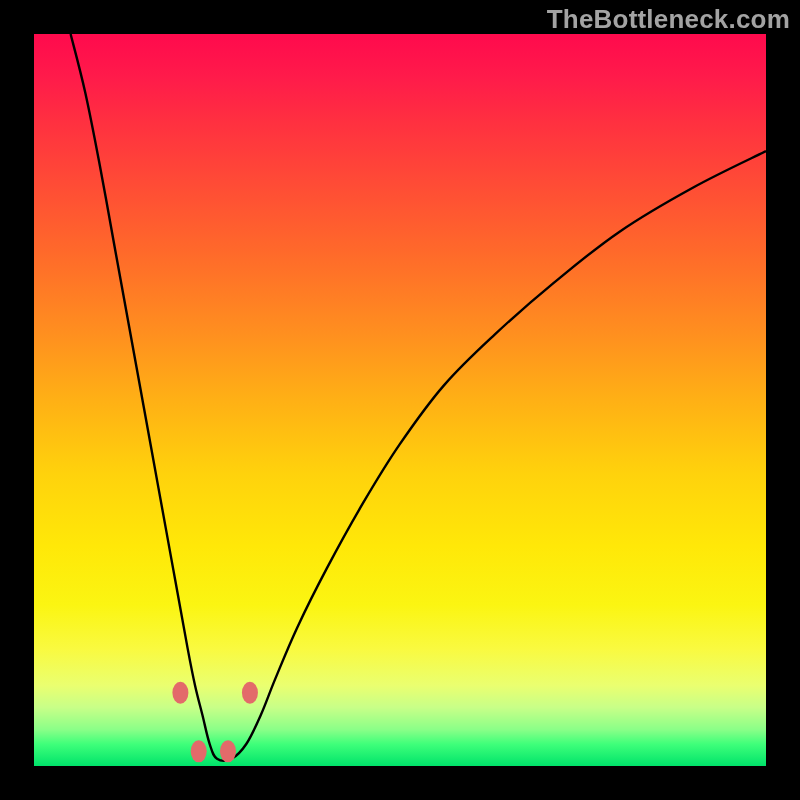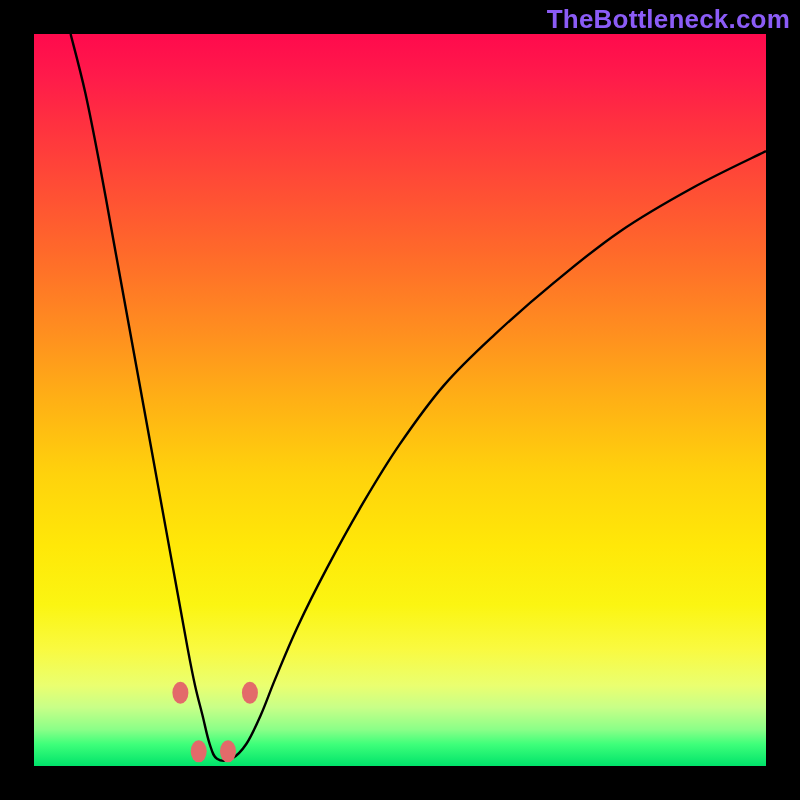--- a/index.html
+++ b/index.html
@@ -58,21 +58,21 @@
     position: absolute;
     top: 0;
     left: 0;
     width: 100%;
     height: 100%;
   }
   .watermark {
     position: absolute;
     top: 4px;
     right: 10px;
-    color: #8b5cf6;
+    color: #a3a3a3;
     font-size: 26px;
     font-weight: 600;
     letter-spacing: 0.2px;
   }
   .marker {
     fill: #e36a6a;
     stroke: none;
   }
 </style>
 </head>

